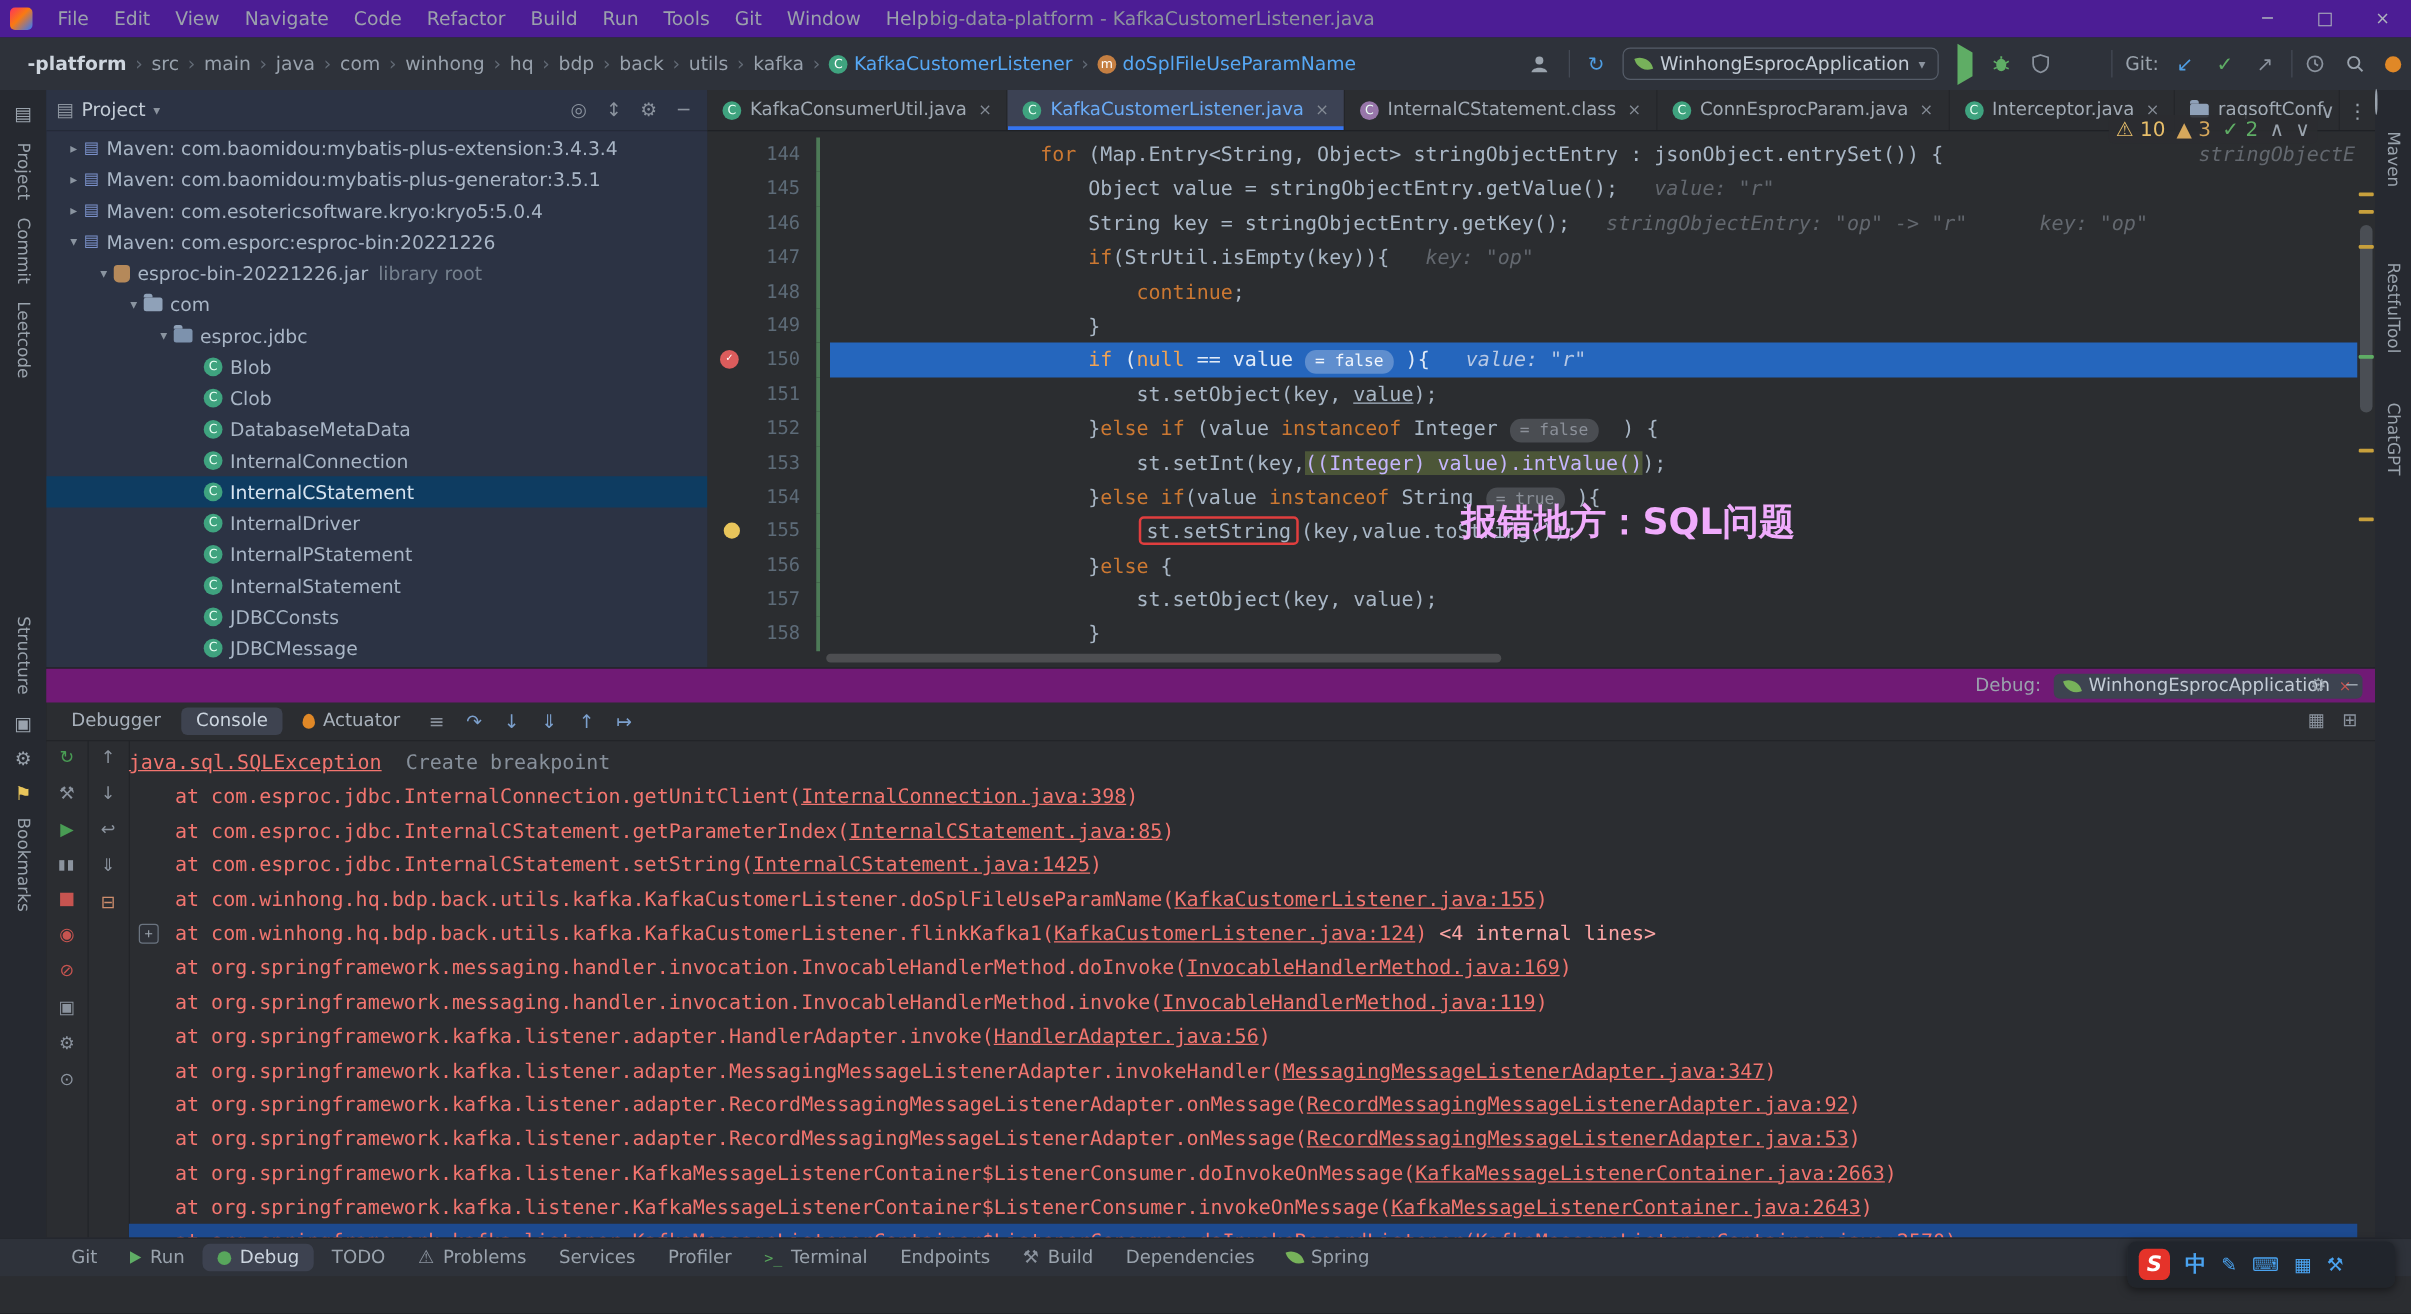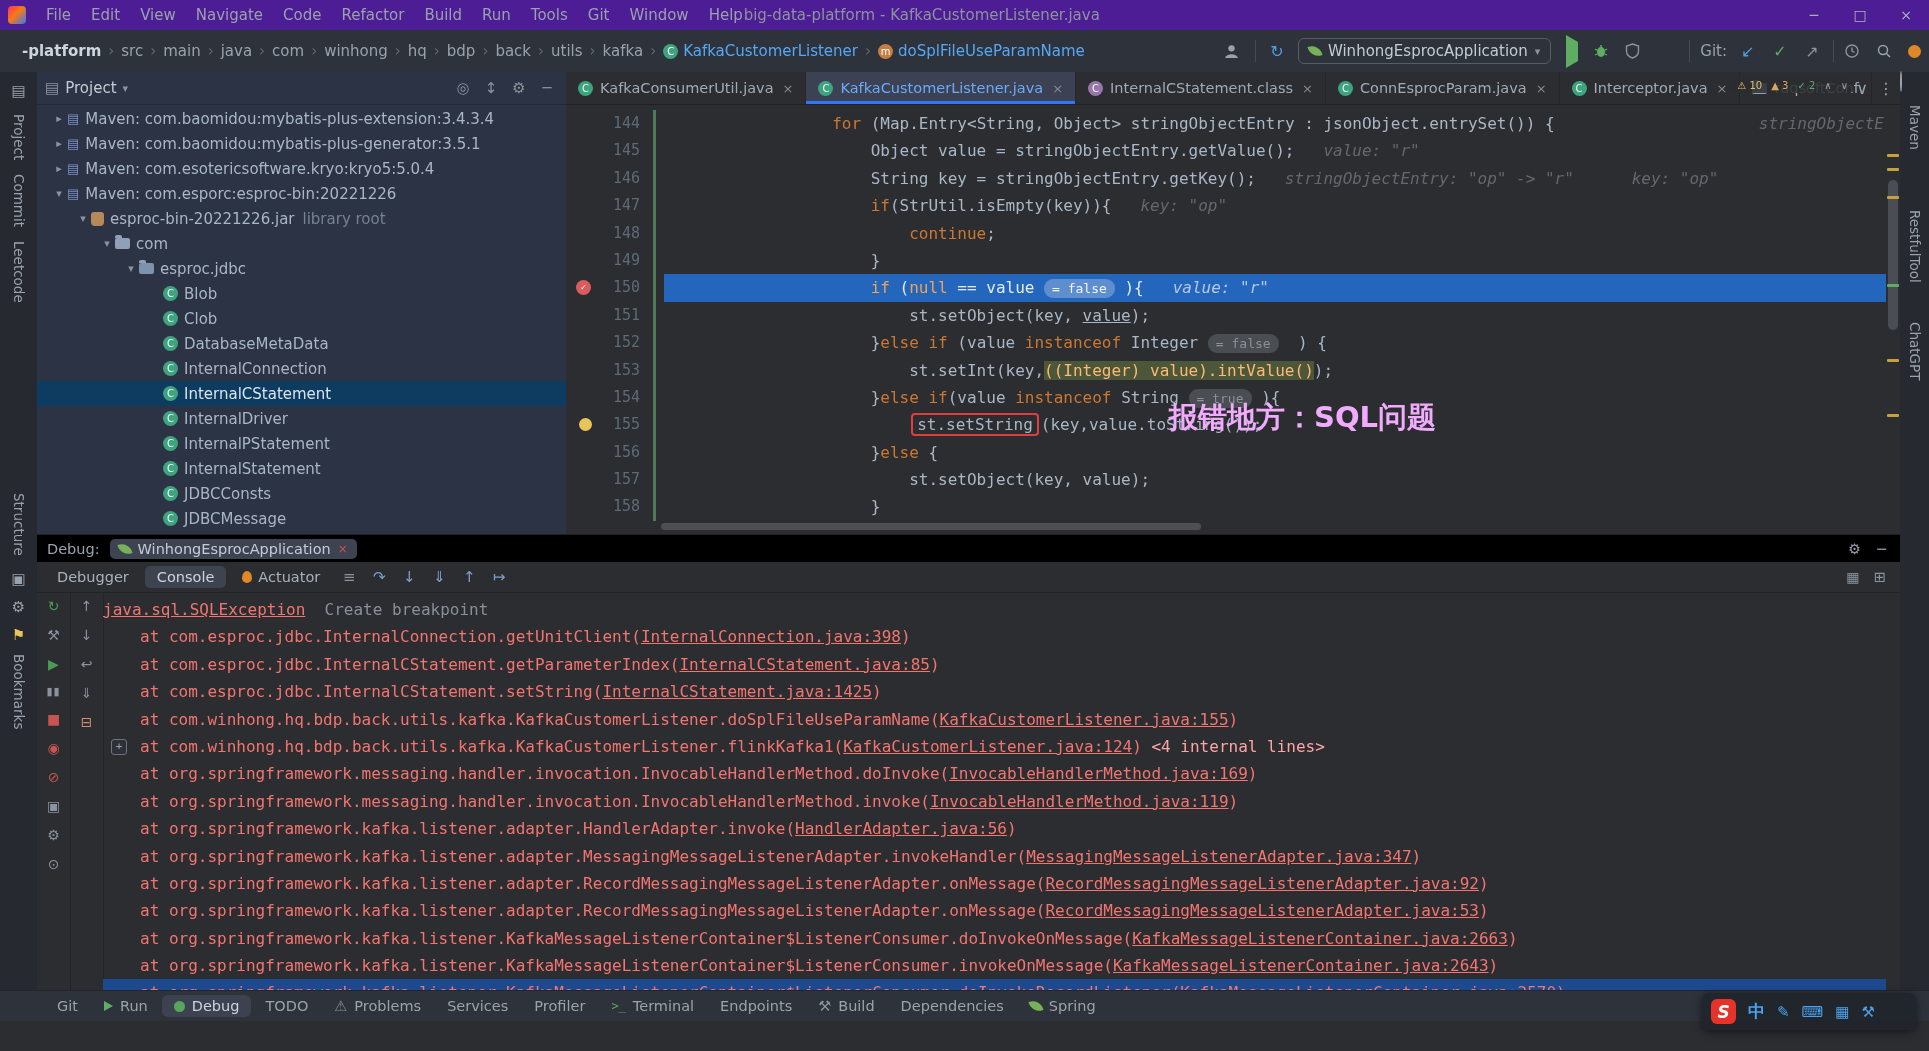--- a/index.html
+++ b/index.html
@@ -76,38 +76,38 @@
   .gut{flex:0 0 74px;text-align:right;padding-right:24px;color:#5d6b78;font-size:15px;position:relative;}
   .gut::after{content:"";position:absolute;right:8px;top:0;bottom:0;width:3px;background:#4d7a57;}
   .ct{flex:1;white-space:pre;position:relative;padding-left:14px;}
   .cl.exec .ct{background:#2566bd;}
   .k{color:#cc7832;} .p{color:#a9b7c6;}
   .cl.exec .p{color:#e2ebf7;} .cl.exec .k{color:#f0a355;}
   .hint{color:#63686f;font-style:italic;}
   .cl.exec .hint{color:#b7c8e4;}
   .chip{display:inline-block;background:#4a4d52;color:#8b9099;border-radius:9px;padding:0 8px;font-size:13px;line-height:19px;}
   .cl.exec .chip{background:rgba(218,228,242,.32);color:#f0f5fc;}
-  .hl{background:#4c5638;color:#fdba74;}
+  .hl{background:#4c5638;color:#c4b5fd;}
   .u{text-decoration:underline;color:#a9b7c6;}
   .rbox{border:2px solid #e03e3e;border-radius:4px;padding:0 4px;margin:0 2px;color:#a9b7c6;}
   .bp{position:absolute;left:10px;top:6px;width:15px;height:15px;border-radius:50%;background:#db5c5c;
       color:#fff;font-size:9px;line-height:15px;text-align:center;}
   .bulb{position:absolute;left:13px;top:7px;width:13px;height:13px;border-radius:50%;background:#e8c55b;}
   .annot{position:absolute;left:505px;top:-7px;font-family:"DejaVu Sans",sans-serif;font-weight:bold;
          font-size:29px;color:#f0abfc;white-space:nowrap;font-style:normal;}
   .rhint{position:absolute;right:2px;top:0;color:#63686f;font-style:italic;}
-  .inspect{position:absolute;right:46px;top:6px;display:flex;align-items:center;gap:9px;font-size:10px;color:#9aa3ad;background:rgba(43,45,48,.85);padding:2px 6px;border-radius:5px;}
+  .inspect{position:absolute;right:46px;top:20px;display:flex;align-items:center;gap:9px;font-size:16px;color:#9aa3ad;background:rgba(43,45,48,.85);padding:2px 6px;border-radius:5px;}
   .insp-warn{color:#e8bf6a;} .insp-weak{color:#d6a85c;} .insp-ok{color:#5fad65;}
   .vsb{position:absolute;right:0;top:32px;bottom:0;width:14px;}
   .vsb .thumb{position:absolute;left:2px;right:2px;top:76px;height:150px;background:rgba(168,178,192,.25);border-radius:5px;}
   .tick{position:absolute;left:1px;right:1px;height:3px;border-radius:1px;}
   .hsb{position:absolute;left:95px;bottom:4px;width:540px;height:7px;background:rgba(255,255,255,.16);border-radius:4px;}
   
   .debug{position:absolute;left:37px;top:534px;width:1863px;height:456px;background:#2b2d31;border-top:1px solid #1f2125;}
-  .dhead{height:27px;display:flex;align-items:center;gap:10px;padding:0 10px;font-size:14.5px;color:#9aa3ad;background:#000000;}
+  .dhead{height:27px;display:flex;align-items:center;gap:10px;padding:0 10px;font-size:14.5px;color:#9aa3ad;background:#701a75;justify-content:flex-end;}
   .dsession{display:flex;align-items:center;gap:7px;background:#3d4350;border-radius:5px;padding:2px 9px;color:#c3ccd6;}
   .dhead-right{position:absolute;right:14px;display:flex;gap:16px;color:#9aa3ad;}
   .dbar{height:30px;display:flex;align-items:center;gap:4px;padding:0 8px;border-bottom:1px solid #222428;font-size:14.5px;}
   .dtab{padding:3px 12px;border-radius:5px;color:#a9b2bc;display:flex;align-items:center;gap:6px;}
   .dtab.active{background:#3e4350;color:#ccd5df;}
   .flame{width:10px;height:12px;background:#e08827;border-radius:50% 50% 50% 50%/60% 60% 40% 40%;}
   .dico{width:26px;text-align:center;color:#7ca0cd;font-size:15px;}
   .dico.g{color:#8b939e;}
   .dbar-right{position:absolute;right:14px;display:flex;gap:14px;color:#8b939e;}
   .dleft{position:absolute;left:0;top:57px;width:33px;bottom:0;border-right:1px solid #222428;

